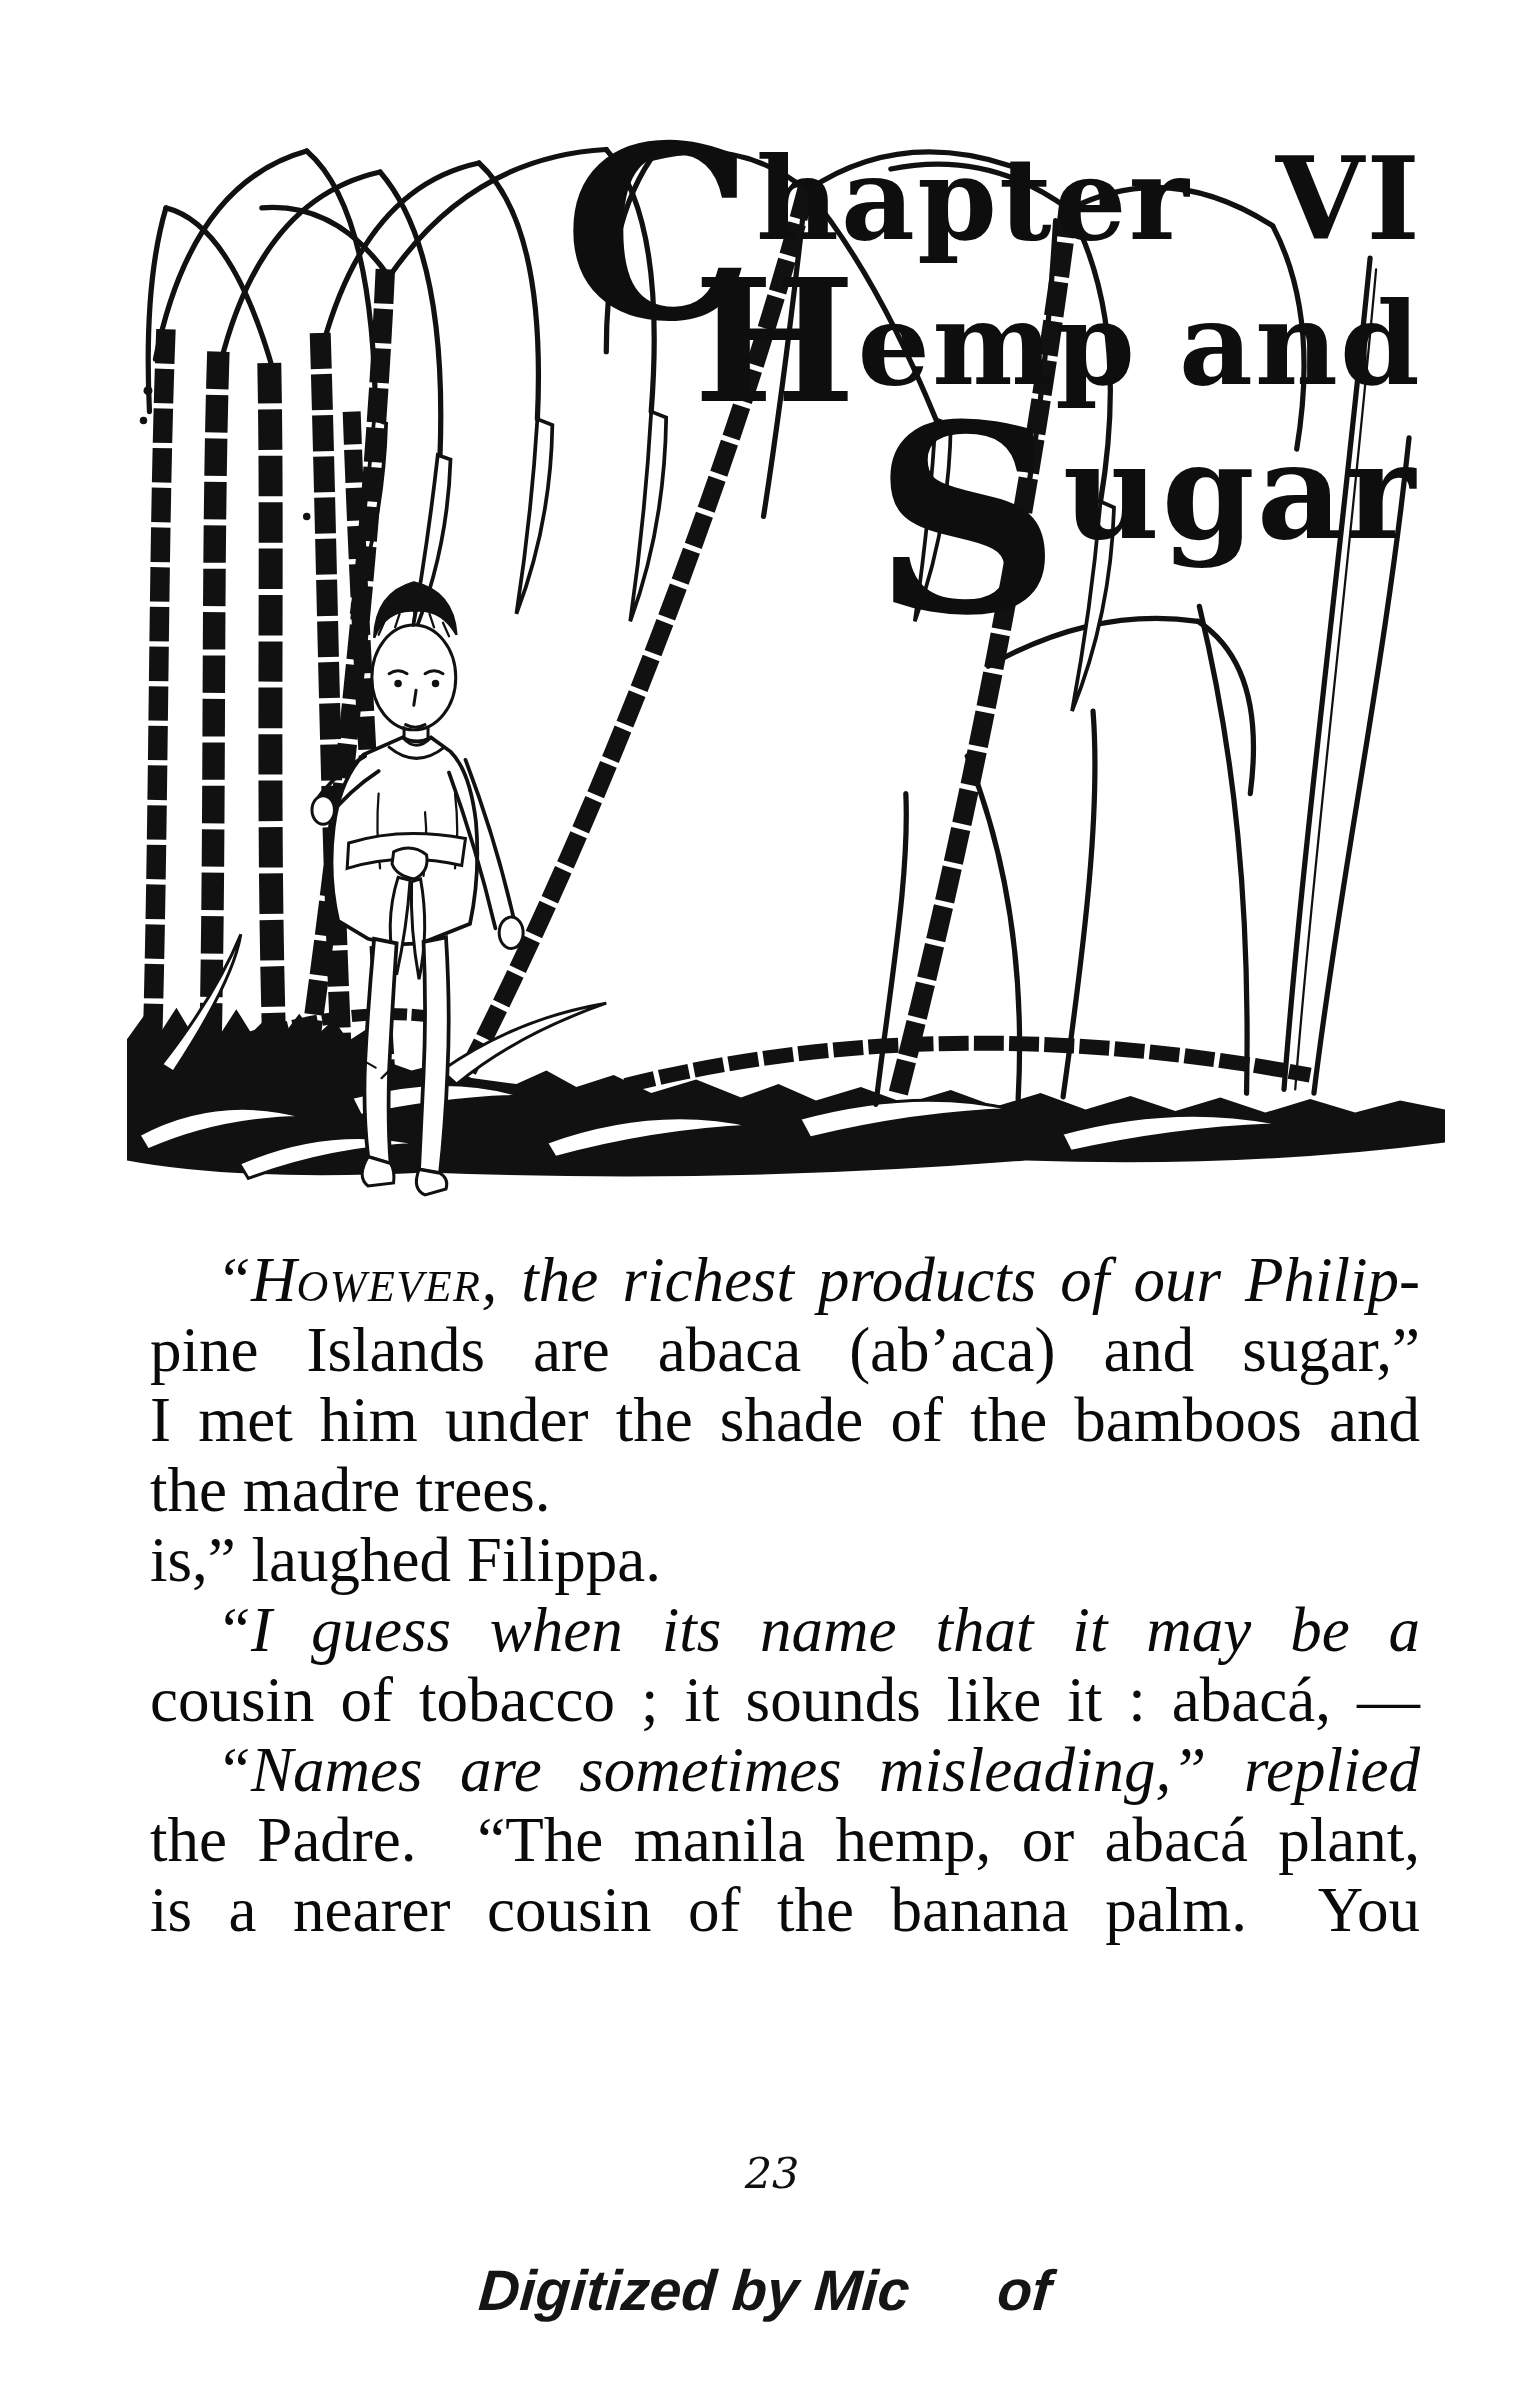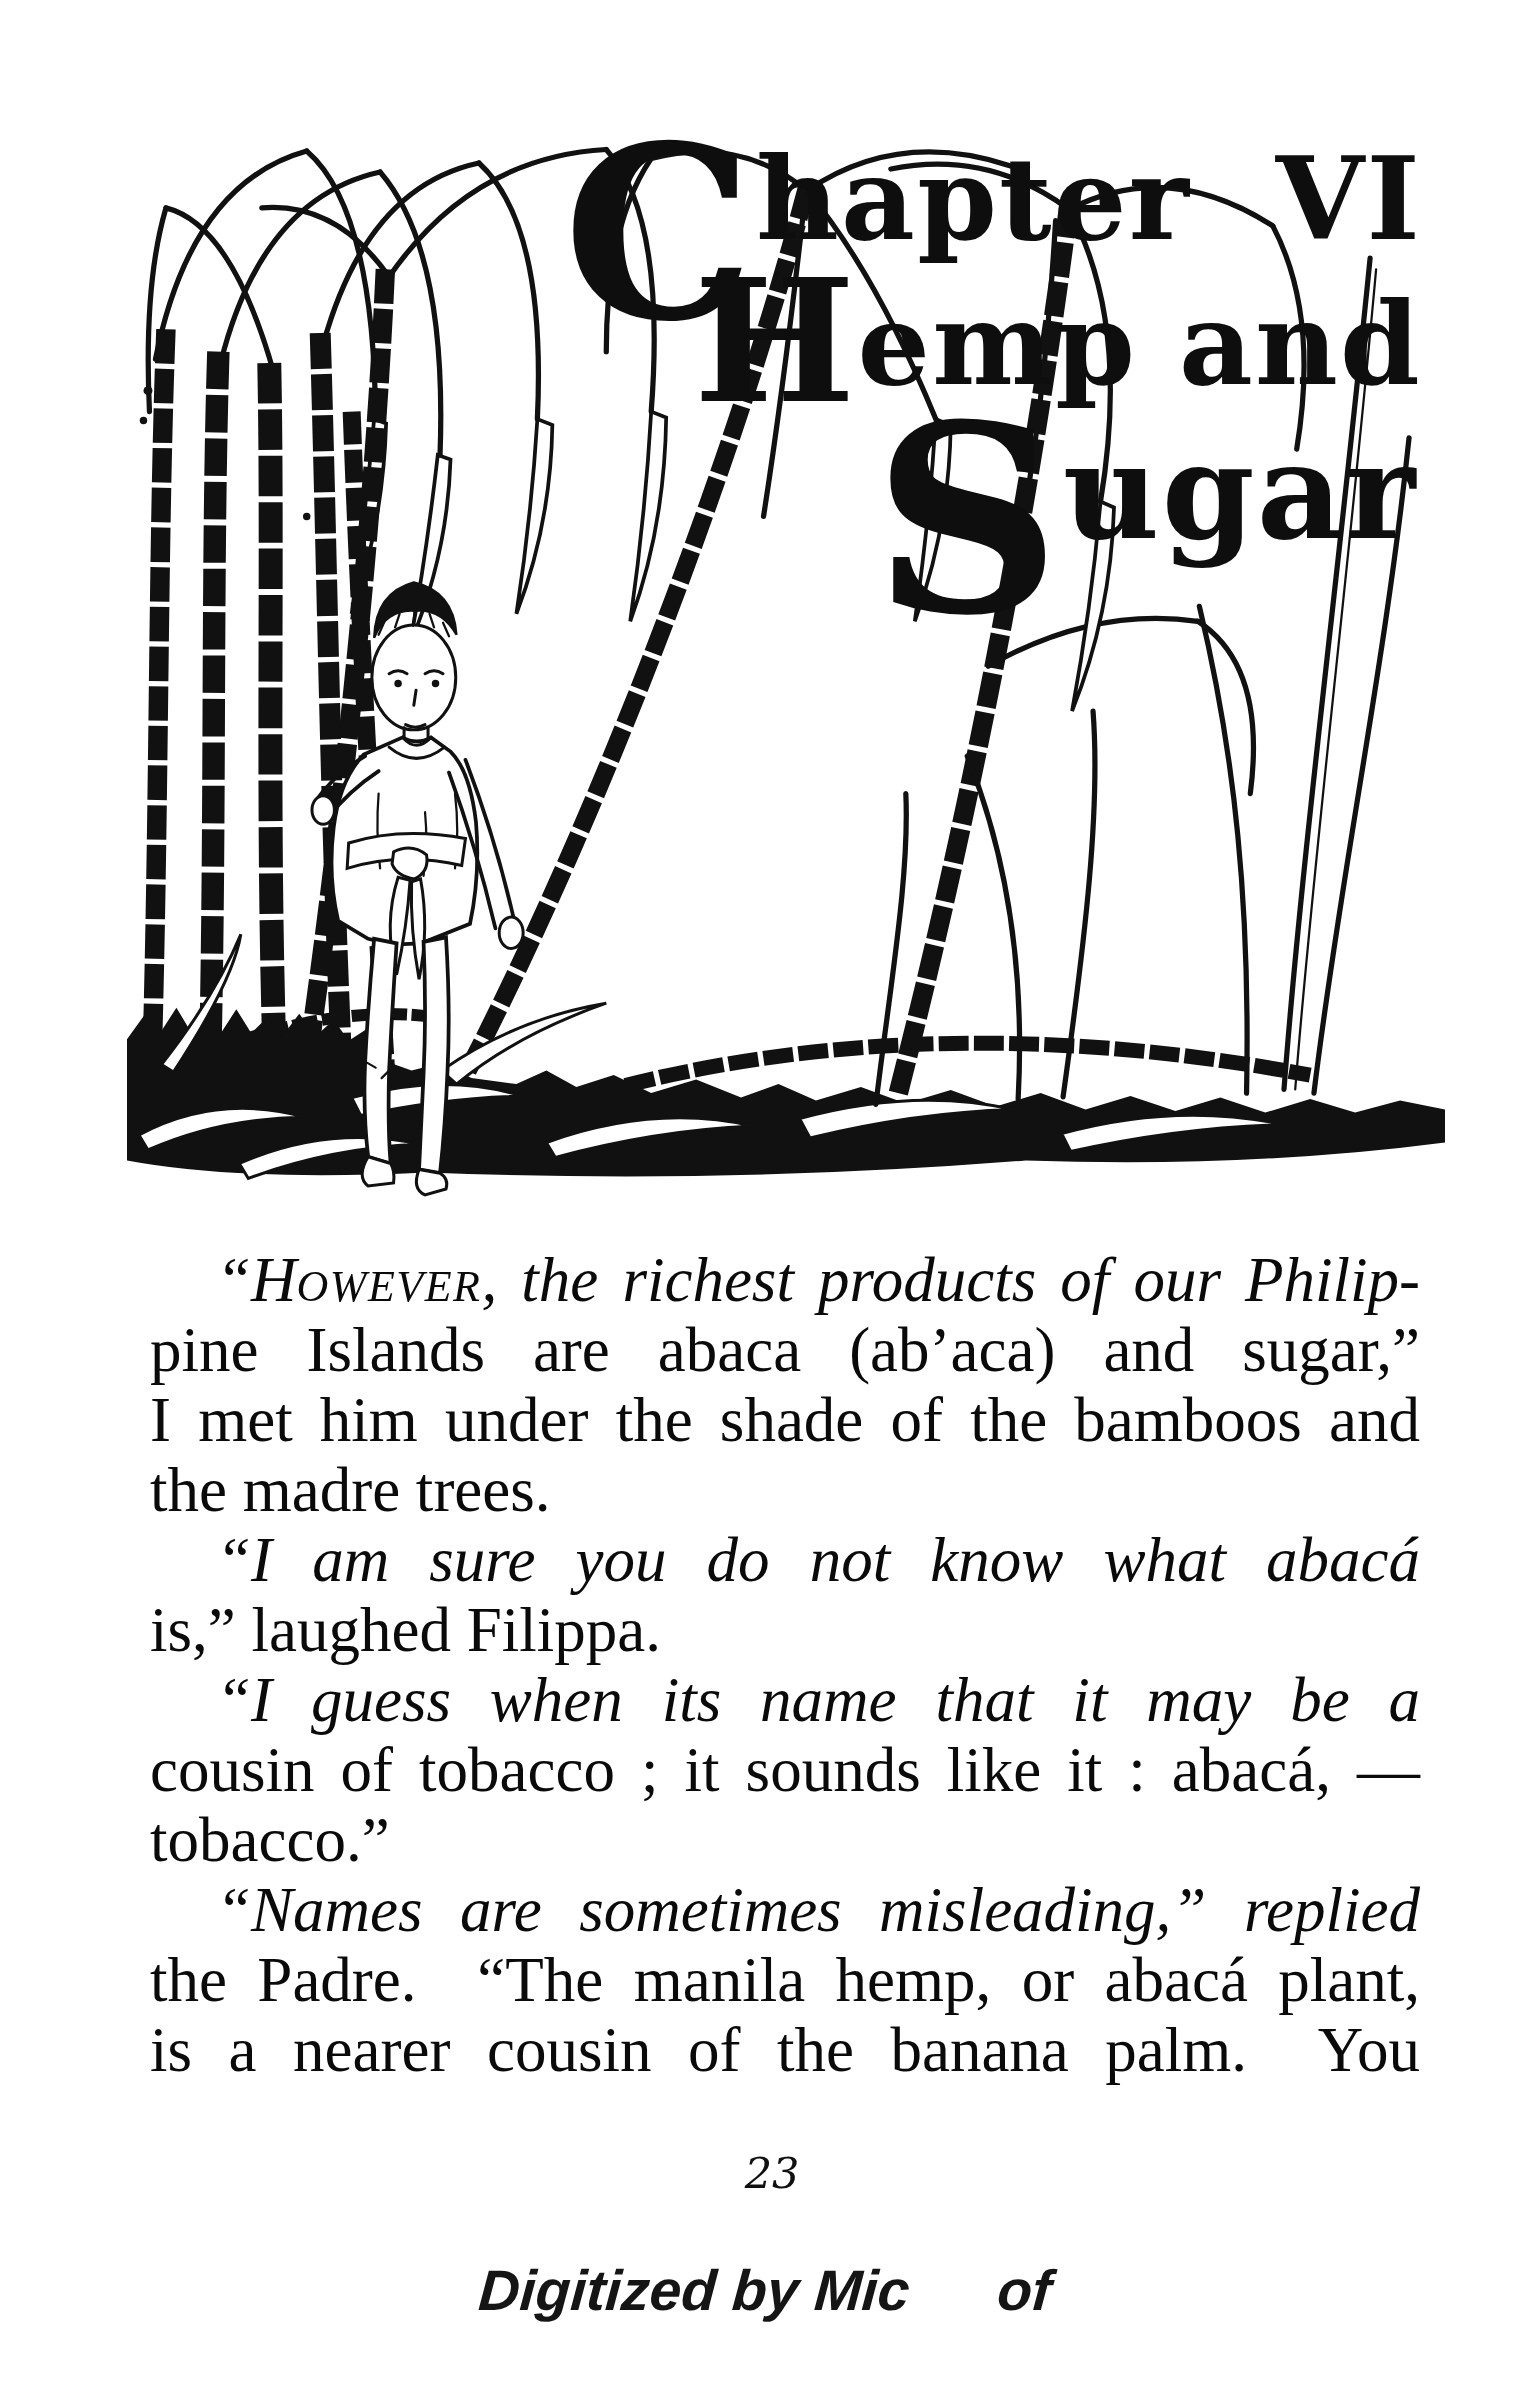--- a/index.html
+++ b/index.html
@@ -174,25 +174,23 @@
     <div class="title-line t1">Chapter VI</div>
     <div class="title-line t2">Hemp and</div>
     <div class="title-line t3">Sugar</div>
   </div>
 
   <div class="text-block" id="text-block">
       <div class="line j indent"><span>“H</span><span class="sc">owever</span><span>, the richest products of our Philip-</span></div>
       <div class="line j"><span>pine Islands are abaca (ab’aca) and sugar,”</span></div>
       <div class="line j"><span>I met him under the shade of the bamboos and</span></div>
       <div class="line last"><span>the madre trees.</span></div>
-      <div class="line j indent"><span>“I am sure you do not know what abacá</span></div>
       <div class="line last"><span>is,” laughed Filippa.</span></div>
       <div class="line j indent"><span>“I guess when its name that it may be a</span></div>
       <div class="line j"><span>cousin of tobacco ; it sounds like it : abacá, —</span></div>
-      <div class="line last"><span>tobacco.”</span></div>
       <div class="line j indent"><span>“Names are sometimes misleading,” replied</span></div>
       <div class="line j"><span>the Padre.&nbsp; “The manila hemp, or abacá plant,</span></div>
       <div class="line j"><span>is a nearer cousin of the banana palm.&nbsp; You</span></div>
     </div>
 
   <div class="page-number">23</div>
   <div class="watermark">
     <span class="wm-left">Digitized by Mic</span><span class="wm-right">of</span>
   </div>
 

